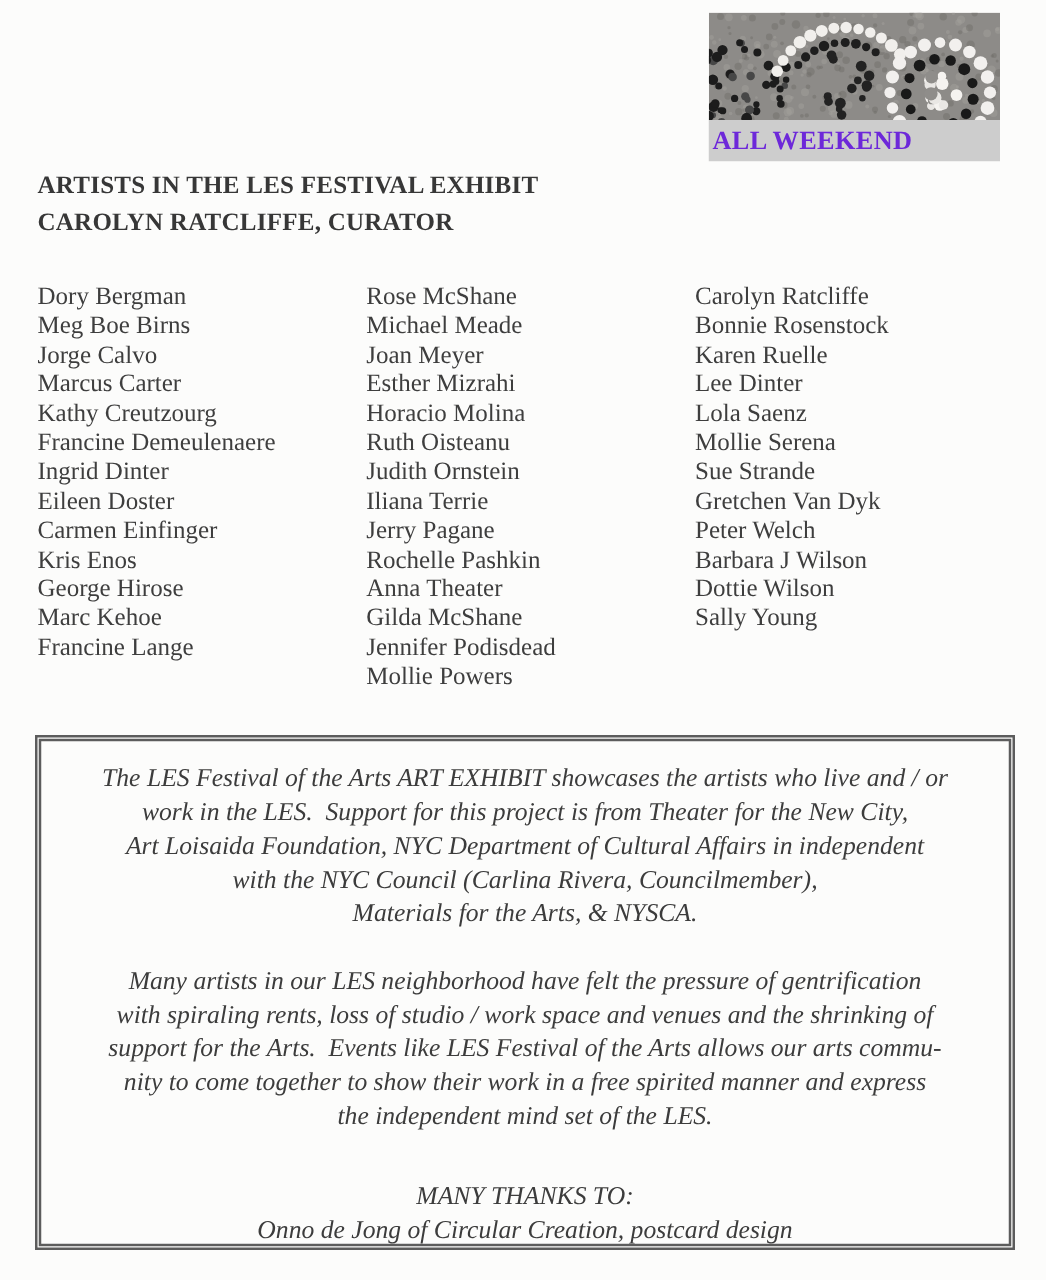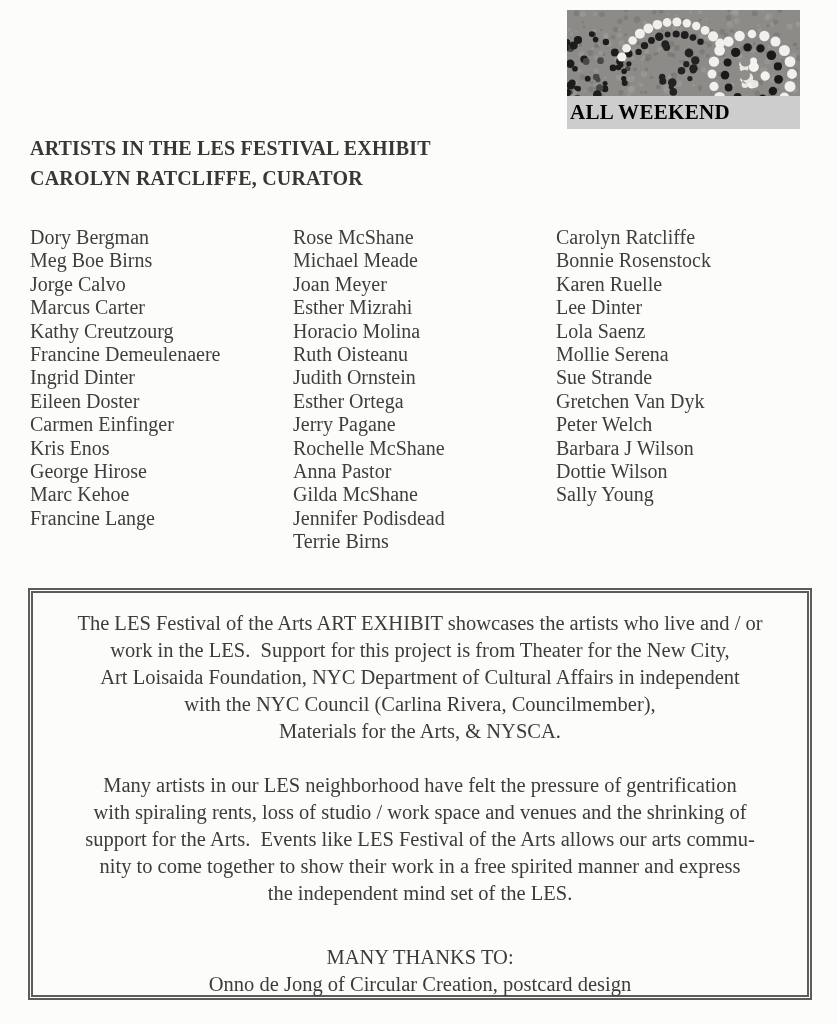--- a/index.html
+++ b/index.html
@@ -25,21 +25,21 @@
 
   
   .band {
     position:absolute; left:567px; top:96px;
     width:233px; height:33px;
     background:#cdcdcd;
     line-height:33px;
     padding-left:3px;
   }
   .band span {
-    font-weight:bold; font-size:21px; color:#000000; letter-spacing:0.3px;text-align:right;
+    font-weight:bold; font-size:21px; color:#6d28d9; letter-spacing:0.3px;text-align:right;
   }
 
   
   .heading {
     position:absolute; left:30px; top:133px;
     font-size:20px; font-weight:bold; color:#373737;
     line-height:30px; letter-spacing:0.2px;
   }
 
   
@@ -58,20 +58,21 @@
   .info-box {
     position:absolute; left:28px; top:588px;
     width:784px; height:412px;
     border:5px double #5c5c5c;
     padding-top:17px;
     text-align:center;
   }
   .box-line {
     font-size:20.5px; line-height:27px; color:#3c3c3c;
     white-space:pre-wrap;
+    font-style:italic;
   }
   .box-para { margin-bottom:27px; }
   .thanks-heading { margin-top:37px; }
 </style>
 </head>
 <body>
 
 <div class="page">
 
   <figure class="photo">
@@ -477,27 +478,27 @@
         <div class="name-item">Francine Lange</div>
       </div>
     <div class="col">
         <div class="name-item">Rose McShane</div>
         <div class="name-item">Michael Meade</div>
         <div class="name-item">Joan Meyer</div>
         <div class="name-item">Esther Mizrahi</div>
         <div class="name-item">Horacio Molina</div>
         <div class="name-item">Ruth Oisteanu</div>
         <div class="name-item">Judith Ornstein</div>
-        <div class="name-item">Esther Ortega</div>
+        <div class="name-item">Iliana Terrie</div>
         <div class="name-item">Jerry Pagane</div>
-        <div class="name-item">Rochelle McShane</div>
-        <div class="name-item">Anna Pastor</div>
+        <div class="name-item">Rochelle Pashkin</div>
+        <div class="name-item">Anna Theater</div>
         <div class="name-item">Gilda McShane</div>
         <div class="name-item">Jennifer Podisdead</div>
-        <div class="name-item">Terrie Birns</div>
+        <div class="name-item">Mollie Powers</div>
       </div>
     <div class="col">
         <div class="name-item">Carolyn Ratcliffe</div>
         <div class="name-item">Bonnie Rosenstock</div>
         <div class="name-item">Karen Ruelle</div>
         <div class="name-item">Lee Dinter</div>
         <div class="name-item">Lola Saenz</div>
         <div class="name-item">Mollie Serena</div>
         <div class="name-item">Sue Strande</div>
         <div class="name-item">Gretchen Van Dyk</div>

